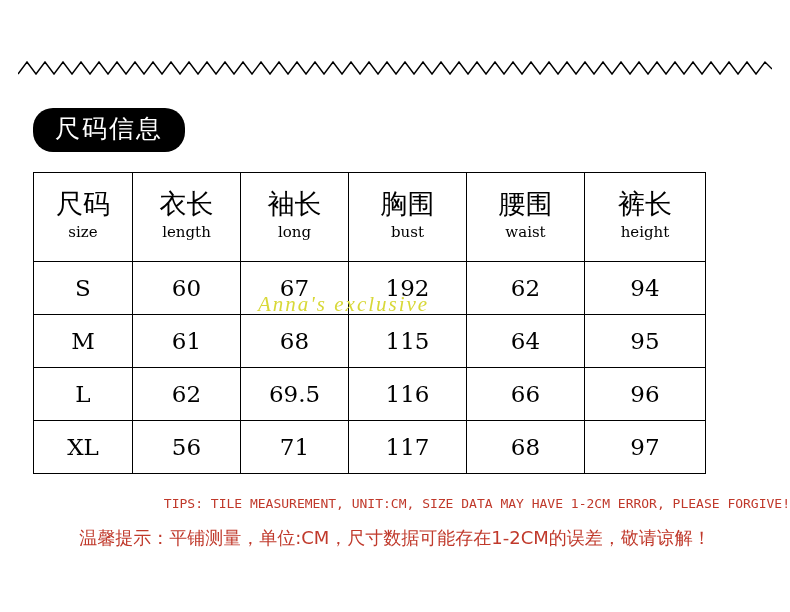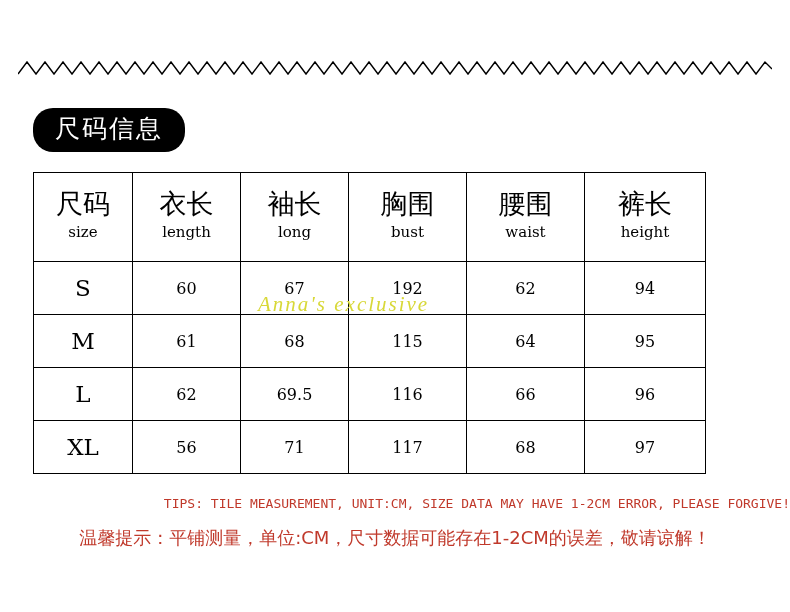--- a/index.html
+++ b/index.html
@@ -75,21 +75,21 @@
     display: block;
   }
   .head-en {
     font-family: "DejaVu Serif", serif;
     font-size: 15px;
     line-height: 26px;
     display: block;
   }
   table.size-table tr.data-row td {
     height: 50px;
-    font-size: 16px;
+    font-size: 23px;
   }
   table.size-table tr.data-row td.size-cell {
     font-size: 23px;
   }
 
   
   col.c0 { width: 99px; }
   col.c1 { width: 108px; }
   col.c2 { width: 108px; }
   col.c3 { width: 118px; }

